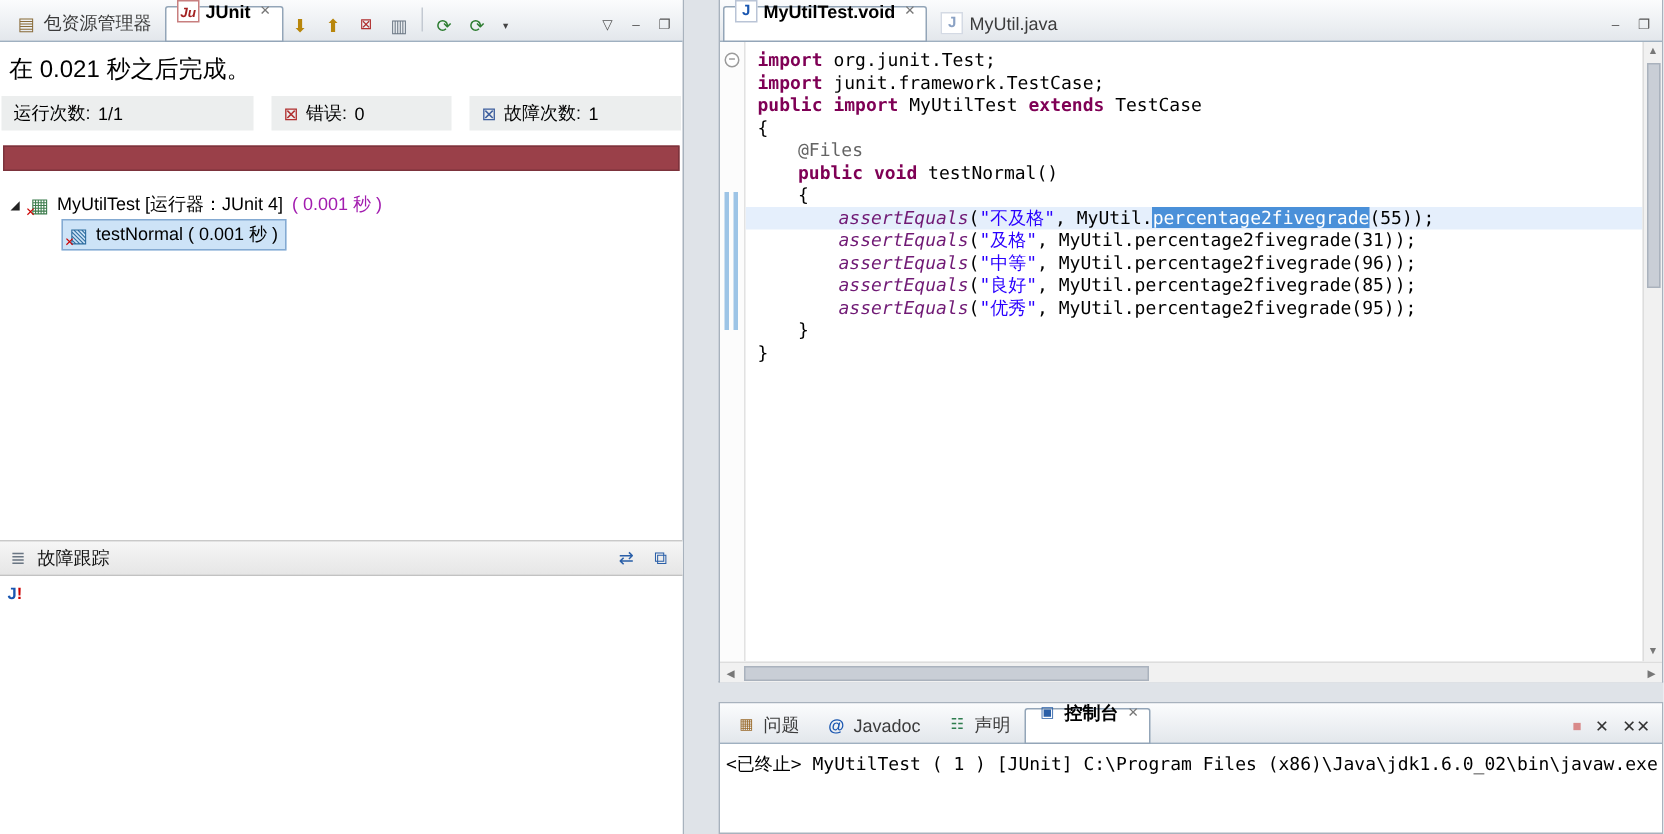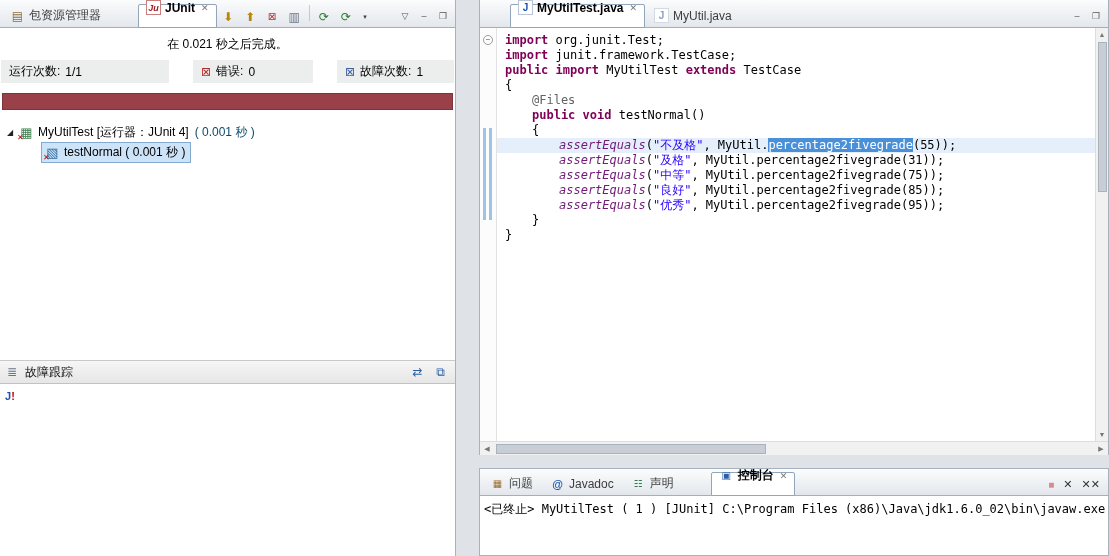--- a/index.html
+++ b/index.html
@@ -3,52 +3,52 @@
 <meta charset="utf-8">
 <style>
   *{margin:0;padding:0;box-sizing:border-box;}
   html,body{width:1109px;height:556px;overflow:hidden;}
   body{font-family:"Liberation Sans","DejaVu Sans",sans-serif;font-size:12px;color:#000;}
   .app{position:relative;width:1109px;height:556px;background:#dfe3e8;overflow:hidden;}
 
   
   .tabbar{height:28px;display:flex;align-items:flex-end;gap:1px;background:linear-gradient(#fbfcfd,#e3e7ec);border-bottom:1px solid #9fb0c0;padding:2px 2px 0 2px;}
   .tab{display:flex;align-items:center;gap:4px;height:24px;padding:0 7px;font-size:12px;color:#3c3c3c;white-space:nowrap;border:1px solid transparent;border-bottom:none;}
-  .tab.active{background:#fff;border:1px solid #93a5b8;border-radius:2px 2px 0 0;color:#000;font-weight:700;margin-bottom:-1px;padding-bottom:17px;margin-left:28px;}
+  .tab.active{background:#fff;border:1px solid #93a5b8;border-radius:2px 2px 0 0;color:#000;font-weight:700;margin-bottom:-1px;padding-bottom:17px;}
   .close{font-size:9px;color:#777;margin-left:2px;cursor:default;}
   .ic{display:inline-flex;width:15px;height:15px;align-items:center;justify-content:center;font-size:11px;flex:none;}
   .jub{border:1px solid #c87f7f;color:#a32020;font-weight:700;font-size:9px;background:#fff;font-style:italic;}
   .pkg{color:#8a6d3b;font-size:12px;}
   .jfile{border:1px solid #b9c4d6;background:#fff;color:#1a56b0;font-weight:700;font-size:10px;}
   .jfile.dim{color:#8ba2c4;border-color:#d4dae4;}
   .tbtn{width:21px;height:21px;display:inline-flex;align-items:center;justify-content:center;border:1px solid transparent;border-radius:2px;font-size:12px;flex:none;}
   .winbtns{margin-left:auto;display:flex;align-items:center;gap:3px;padding-right:2px;padding-bottom:4px;}
   .winbtn{width:16px;height:14px;display:inline-flex;align-items:center;justify-content:center;font-size:9px;color:#555;}
   .sep{width:1px;height:16px;background:#c3c9d2;margin:0 3px 3px 3px;align-self:center;flex:none;}
 
   
   .left{position:absolute;left:0;top:0;width:456px;height:556px;background:#fff;border-right:1px solid #a8b2bd;}
-  .status{padding:8px 6px 4px 6px;font-size:12px;text-align:center;}
-  .counters{display:flex;gap:24px;padding:3px 1px 2px 1px;}
+  .status{padding:8px 6px 4px 6px;font-size:16px;}
+  .counters{display:flex;gap:12px;padding:3px 1px 2px 1px;}
   .counter{background:#eceeee;display:flex;align-items:center;gap:5px;padding:3px 8px;font-size:12px;}
   .counter.c1{width:168px;}
   .counter.c2{width:120px;}
   .counter.c3{flex:1;}
   .cic{font-size:12px;line-height:1;flex:none;}
   .cic.err{color:#b03030;}
   .cic.fail{color:#3e5f9e;}
   .failbar{margin:8px 2px 10px 2px;height:17px;background:var(--failure-bar,#9a4049);border:1px solid #7c333c;}
   .tree{padding-top:2px;}
   .trow{display:flex;align-items:center;height:20px;gap:4px;padding-left:5px;font-size:12px;}
   .expander{font-size:8px;color:#222;width:10px;text-align:center;flex:none;}
   .sicon{position:relative;width:15px;height:15px;flex:none;display:inline-flex;align-items:center;justify-content:center;}
   .sicon .base{font-size:13px;color:#3e7d4e;line-height:1;}
   .sicon .base.test{color:#2e6da0;}
   .sicon .badge{position:absolute;left:-2px;bottom:-2px;font-size:8px;color:#c00;font-weight:700;}
-  .ttime{color:#0c4a6e;margin-left:2px;}
+  .ttime{color:#a21caf;margin-left:2px;}
   .childrow{margin-left:36px;}
   .selbox{display:flex;align-items:center;gap:4px;background:var(--tree-selection-bg,#cde3f7);border:1px solid var(--tree-selection-border,#84aad2);padding:1px 5px 1px 3px;}
   .trace{position:absolute;left:0;right:0;top:360px;bottom:0;background:#fff;}
   .trace-h{height:24px;display:flex;align-items:center;gap:5px;background:linear-gradient(#f6f6f6,#e6e6e6);border-top:1px solid #c9c9c9;border-bottom:1px solid #c2c2c2;padding:0 4px;}
   .trace-h .title{font-size:12px;color:#111;}
   .trace-tools{margin-left:auto;display:flex;gap:2px;}
   .trace-tools .tbtn{color:#2a5fa8;}
   .trace-list{padding:4px 2px;}
   .tracerow{display:flex;align-items:flex-start;gap:4px;padding:2px 3px;font-size:12px;}
   .tracerow.l2{padding-left:8px;}
@@ -182,21 +182,21 @@
           <span class="jicon"><span>J</span><b>!</b></span>
         </div>
       </div>
     </div>
   </section>
 
   <section class="editor">
     <div class="tabbar">
       <div class="tab active">
         <span class="ic jfile">J</span>
-        <span>MyUtilTest.java</span>
+        <span>MyUtilTest.void</span>
         <span class="close">✕</span>
       </div>
       <div class="tab">
         <span class="ic jfile dim">J</span>
         <span>MyUtil.java</span>
       </div>
       <div class="winbtns">
         <span class="winbtn">–</span>
         <span class="winbtn">❐</span>
       </div>
@@ -210,21 +210,21 @@
       <div class="code">
           <div class="cline" style="padding-left: 8px;"><span class="tk-kw">import</span><span class="tk-pl"> org.junit.Test;</span></div>
           <div class="cline" style="padding-left: 8px;"><span class="tk-kw">import</span><span class="tk-pl"> junit.framework.TestCase;</span></div>
           <div class="cline" style="padding-left: 8px;"><span class="tk-kw">public</span><span class="tk-pl"> </span><span class="tk-kw">import</span><span class="tk-pl"> MyUtilTest </span><span class="tk-kw">extends</span><span class="tk-pl"> TestCase</span></div>
           <div class="cline" style="padding-left: 8px;"><span class="tk-pl">{</span></div>
           <div class="cline" style="padding-left: 35px;"><span class="tk-ann">@Files</span></div>
           <div class="cline" style="padding-left: 35px;"><span class="tk-kw">public</span><span class="tk-pl"> </span><span class="tk-kw">void</span><span class="tk-pl"> testNormal()</span></div>
           <div class="cline" style="padding-left: 35px;"><span class="tk-pl">{</span></div>
           <div class="cline hl" style="padding-left: 62px;"><span class="tk-sm">assertEquals</span><span class="tk-pl">(</span><span class="tk-str">"不及格"</span><span class="tk-pl">, MyUtil.</span><span class="tk-sel">percentage2fivegrade</span><span class="tk-pl">(55));</span></div>
           <div class="cline" style="padding-left: 62px;"><span class="tk-sm">assertEquals</span><span class="tk-pl">(</span><span class="tk-str">"及格"</span><span class="tk-pl">, MyUtil.percentage2fivegrade(31));</span></div>
-          <div class="cline" style="padding-left: 62px;"><span class="tk-sm">assertEquals</span><span class="tk-pl">(</span><span class="tk-str">"中等"</span><span class="tk-pl">, MyUtil.percentage2fivegrade(75));</span></div>
+          <div class="cline" style="padding-left: 62px;"><span class="tk-sm">assertEquals</span><span class="tk-pl">(</span><span class="tk-str">"中等"</span><span class="tk-pl">, MyUtil.percentage2fivegrade(96));</span></div>
           <div class="cline" style="padding-left: 62px;"><span class="tk-sm">assertEquals</span><span class="tk-pl">(</span><span class="tk-str">"良好"</span><span class="tk-pl">, MyUtil.percentage2fivegrade(85));</span></div>
           <div class="cline" style="padding-left: 62px;"><span class="tk-sm">assertEquals</span><span class="tk-pl">(</span><span class="tk-str">"优秀"</span><span class="tk-pl">, MyUtil.percentage2fivegrade(95));</span></div>
           <div class="cline" style="padding-left: 35px;"><span class="tk-pl">}</span></div>
           <div class="cline" style="padding-left: 8px;"><span class="tk-pl">}</span></div>
         </div>
       <div class="vscroll">
         <span class="arr">▲</span>
         <span class="vthumb"></span>
         <span class="arr" style="margin-top:auto">▼</span>
       </div>

